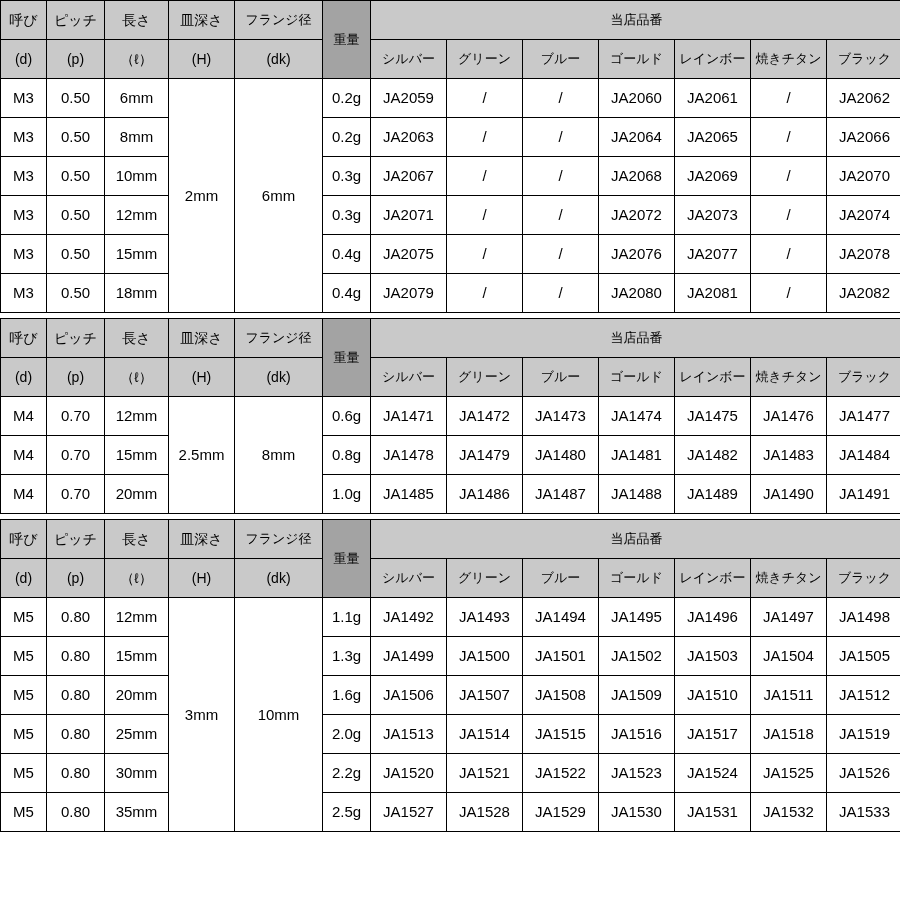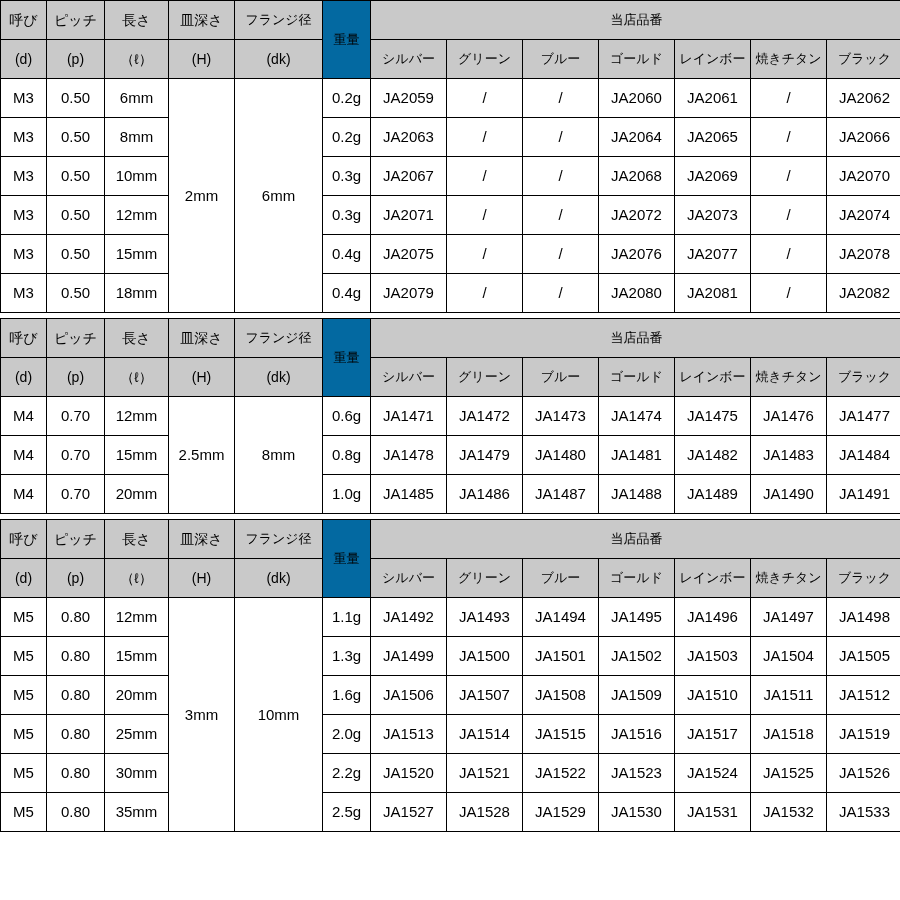--- a/index.html
+++ b/index.html
@@ -42,21 +42,21 @@
   table.spec th.hdr.small {
     font-size: 13px;
     margin-top: 28px;
   }
   table.spec th.hdr-span {
     background: #c9c9c9;
     height: 38px;
     font-size: 13px;
   }
   table.spec th.weight {
-    background: #0369a1;
+    background: #a3a3a3;
     height: 76px;
     font-size: 13px;
   }
   table.spec td.body {
     height: 38px;
     font-size: 15px;
   }
   td.num, th.num { font-size: 15px; }
 
   

